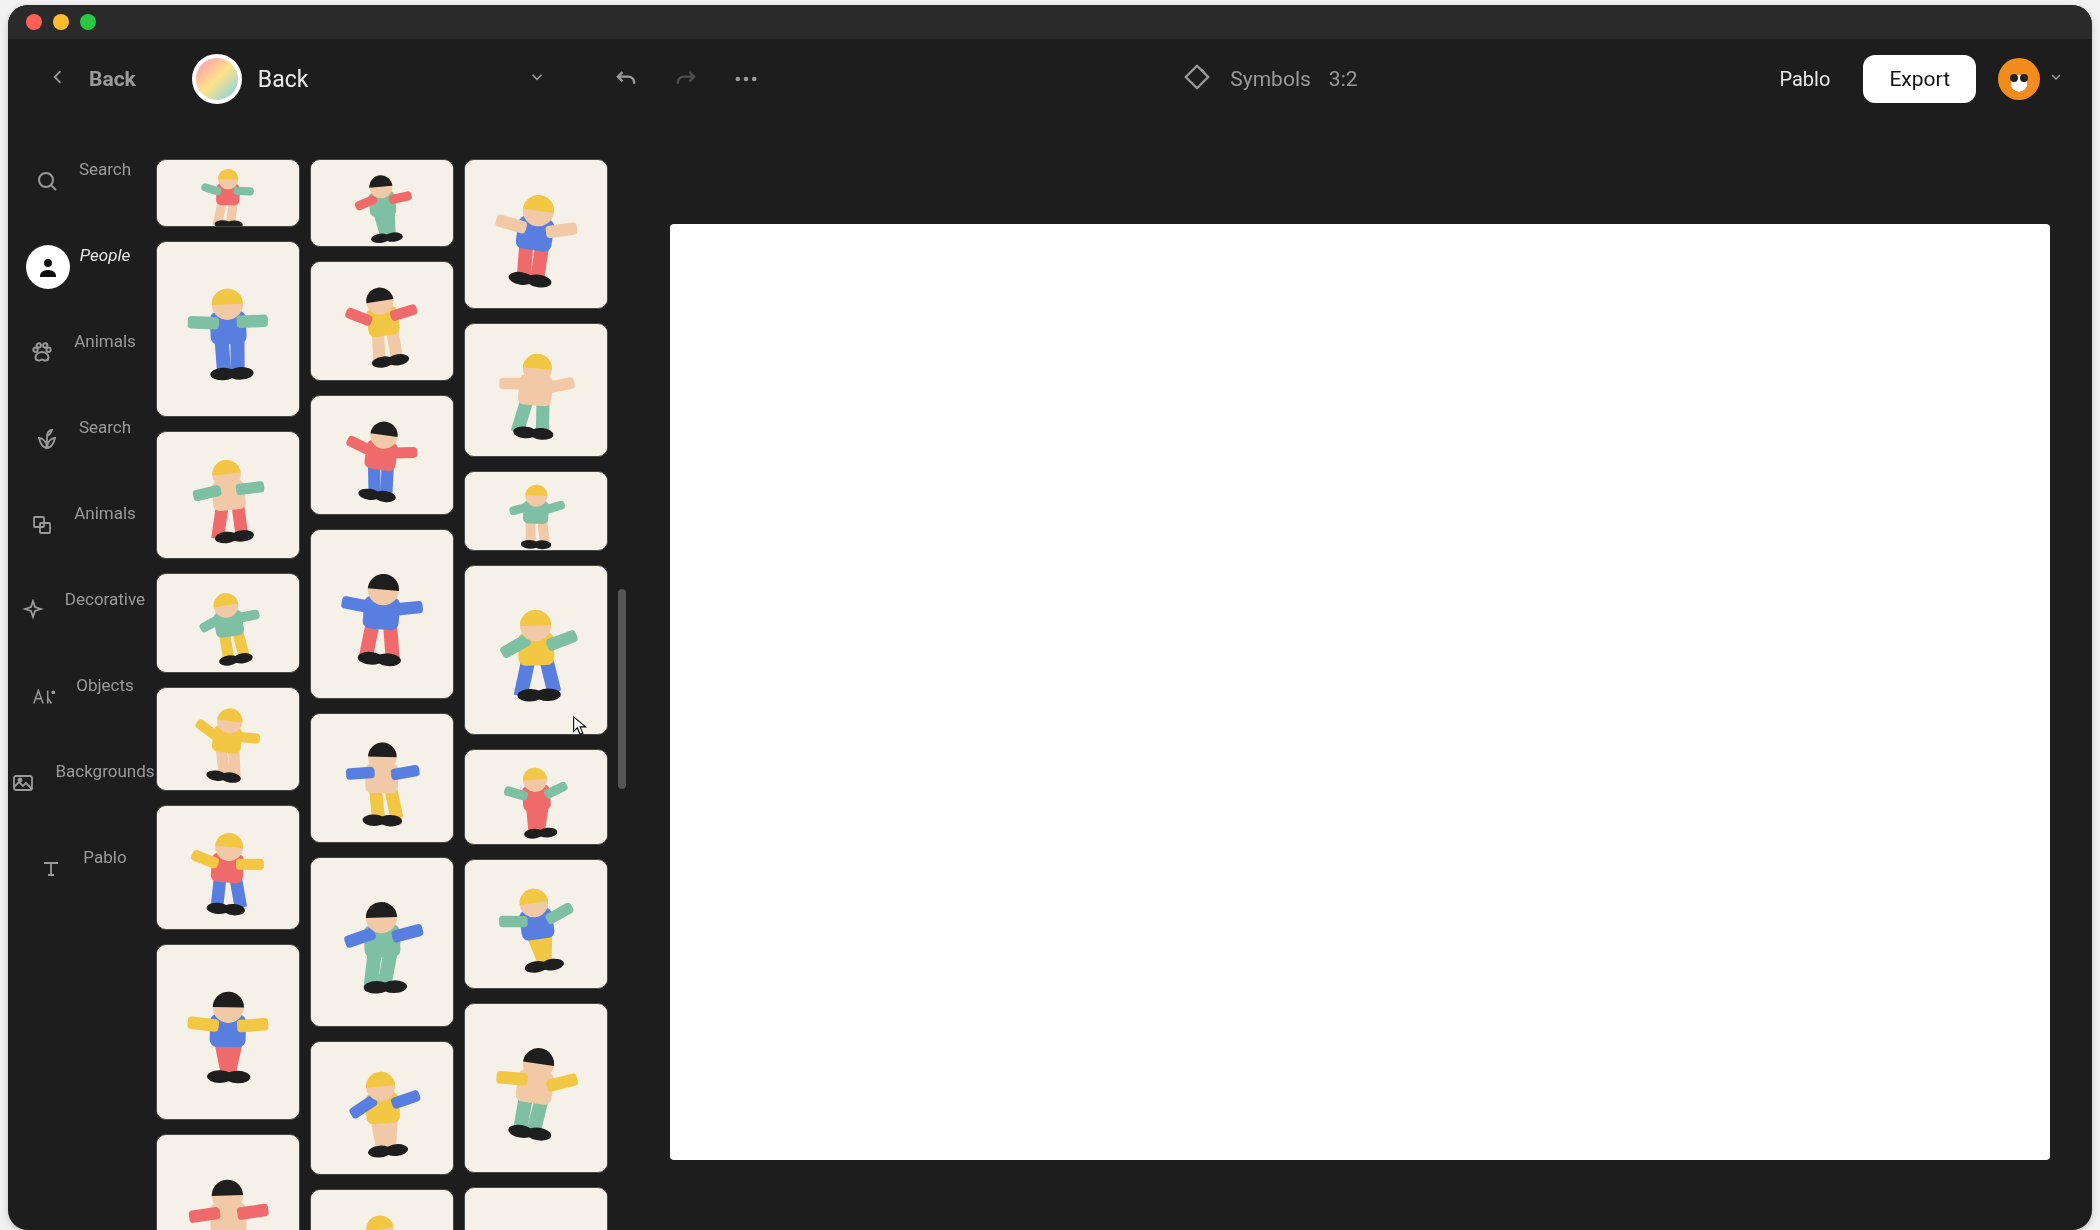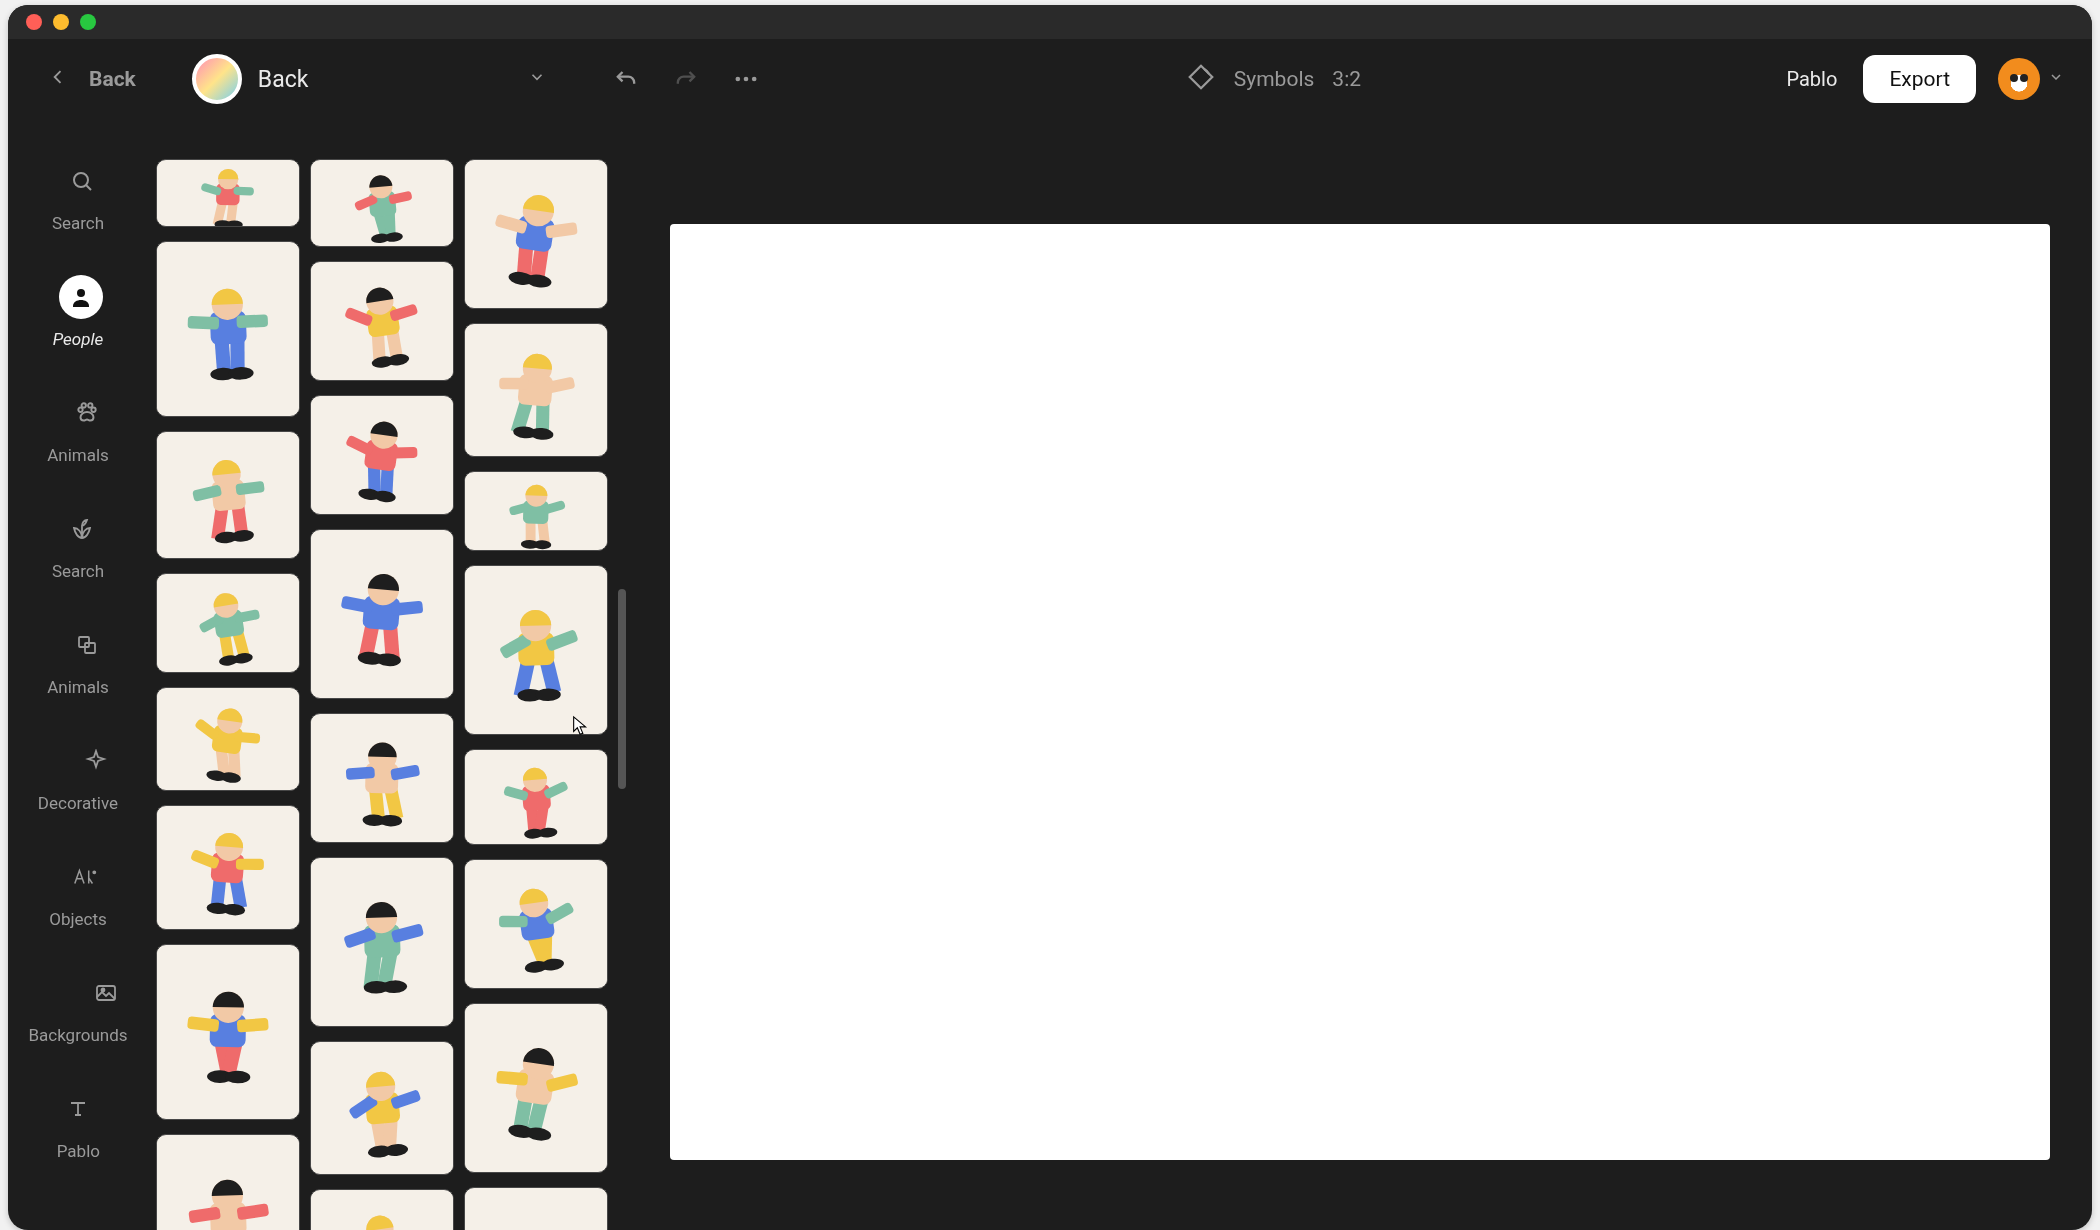--- a/index.html
+++ b/index.html
@@ -114,20 +114,21 @@
 
   .saved-label { color: var(--text-light); font-size: 20px; margin-right: 26px; }
   .btn-export {
     background: #ffffff;
     color: #111;
     border-radius: 12px;
     padding: 12px 26px;
     font-size: 21px;
     cursor: pointer;
     margin-right: 22px;
+    margin-left: 7px;
   }
   .user-avatar {
     width: 42px; height: 42px; border-radius: 50%;
     background: radial-gradient(circle at 50% 60%, #ffffff 0 25%, #f28c1d 26% 100%);
     position: relative;
   }
   .user-avatar::before, .user-avatar::after {
     content:""; position:absolute; width:8px; height:8px; border-radius:50%; background:#222; top:16px;
   }
   .user-avatar::before { left:12px; }
@@ -144,22 +145,22 @@
   .left-rail {
     width: 140px;
     padding-top: 120px;
     display: flex;
     flex-direction: column;
     align-items: center;
     gap: 42px;
   }
   .rail-item {
     display: flex;
-    flex-direction: column;
-    align-items: flex-end;
+    flex-direction: row;
+    align-items: flex-start;
     gap: 10px;
     color: var(--text-dim);
     cursor: pointer;
     font-size: 17px;
   }
   .rail-item.active { color: var(--text-light); font-style: italic; }
   .rail-item.active .rail-icon-wrap {
     background: #ffffff;
     color: #111;
     border-radius: 50%;

